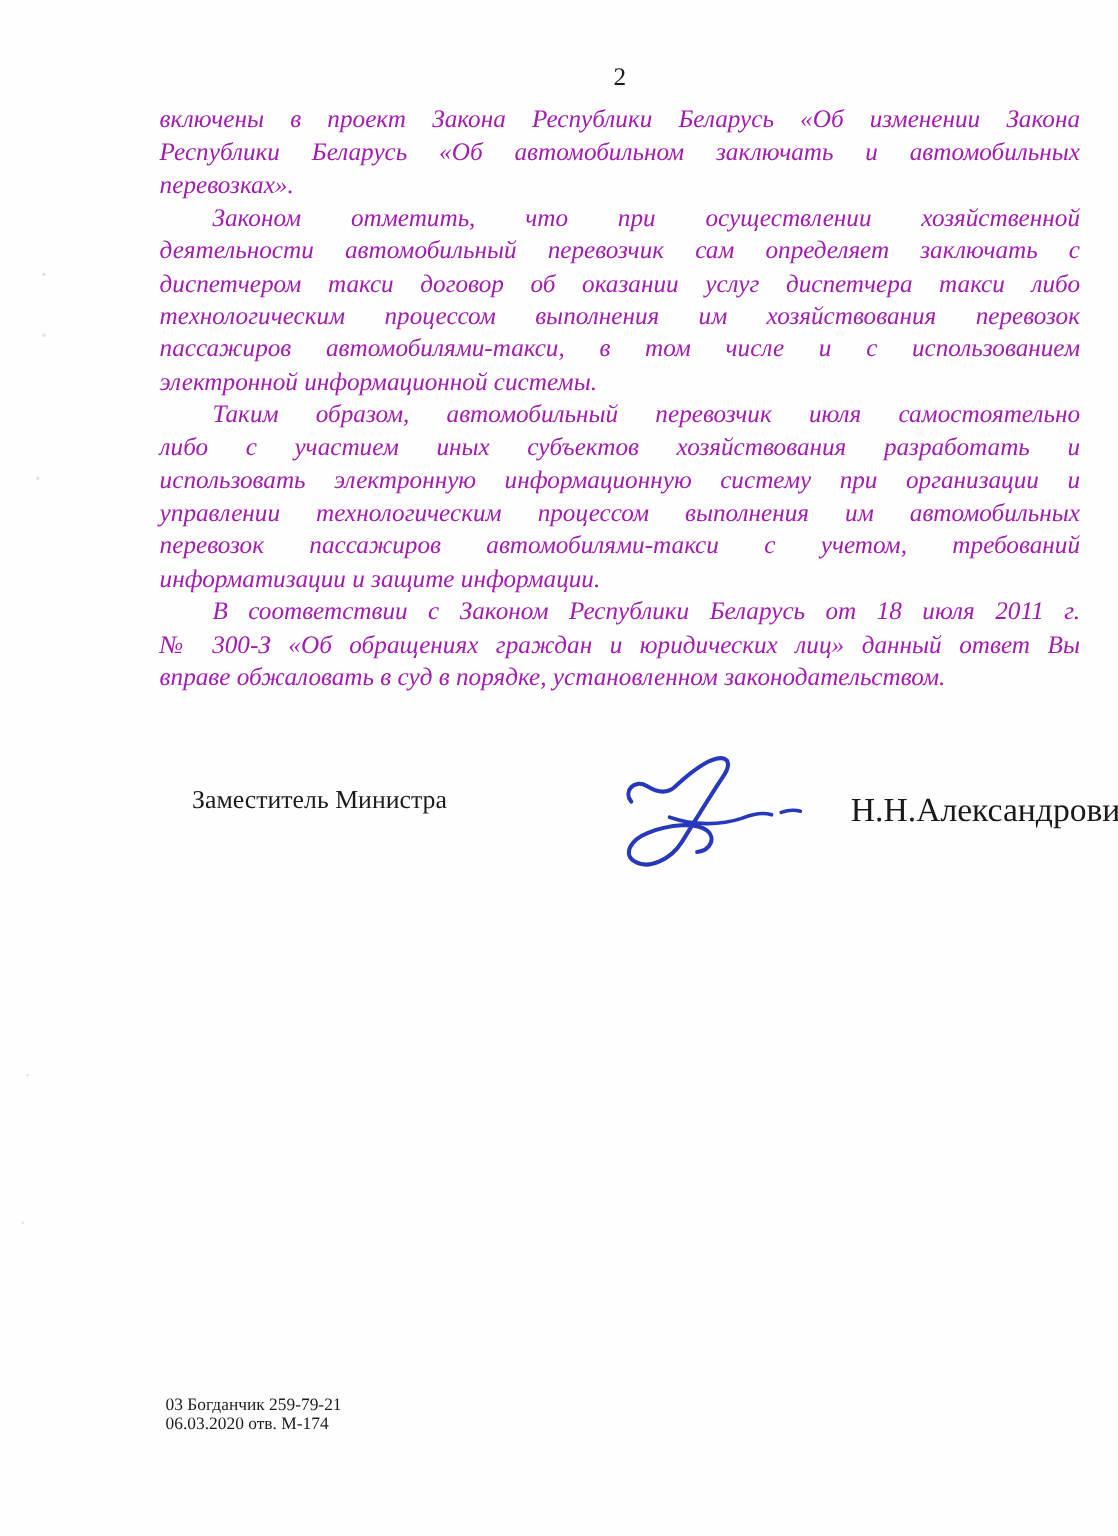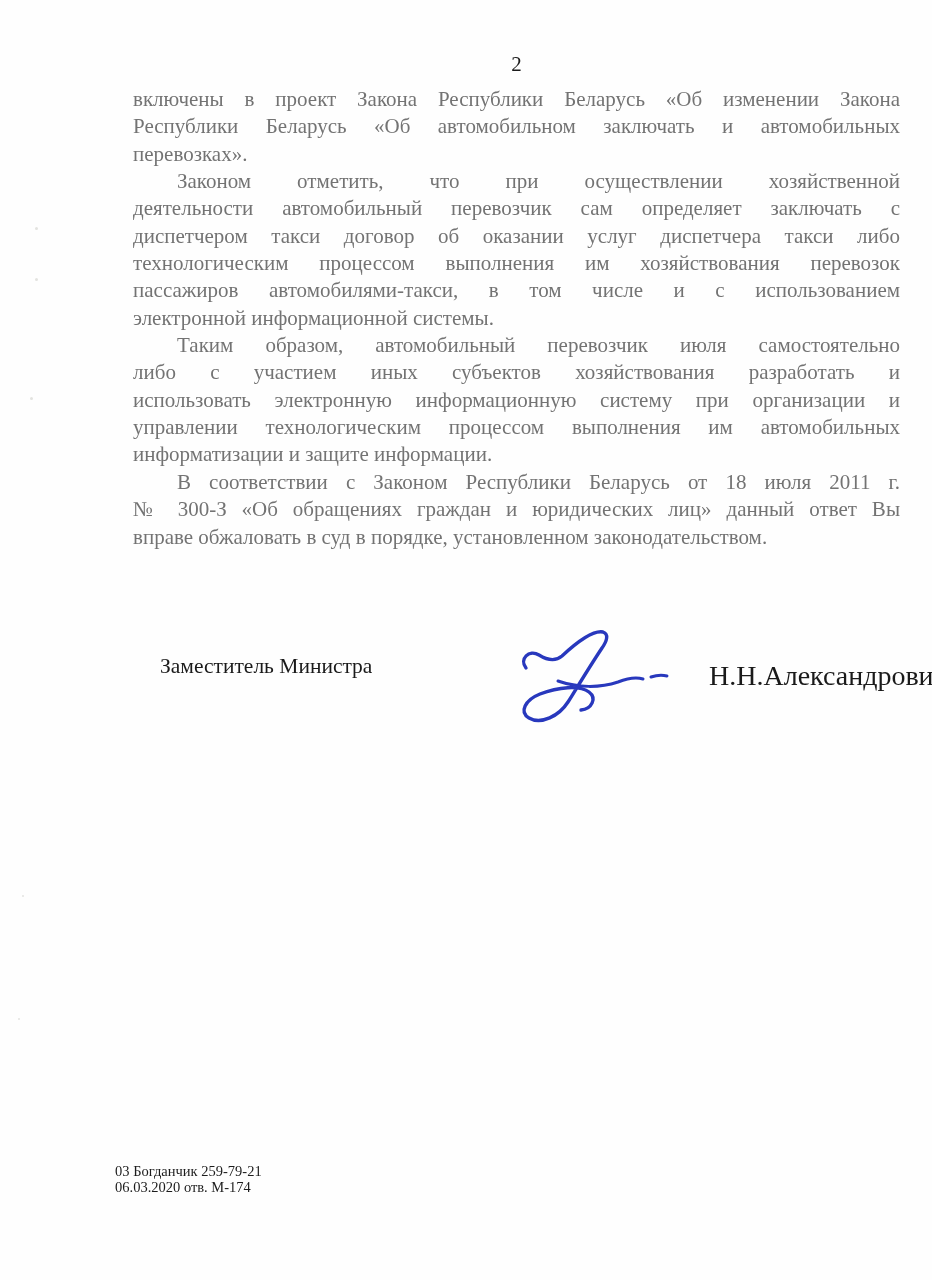--- a/index.html
+++ b/index.html
@@ -27,21 +27,22 @@
     line-height: 24px;
     color: #1b1b1b;
   }
   .doc-body {
     position: absolute;
     left: 133px;
     top: 86px;
     width: 767px;
     font-size: 21px;
     line-height: 27.35px;
-    color: #737373;
+    color: #a21caf;
+    font-style: italic;
   }
   .para { margin: 0; padding: 0; }
   .line {
     text-align: justify;
     text-align-last: justify;
     white-space: normal;
   }
   .line.last {
     text-align: left;
     text-align-last: auto;
@@ -69,21 +70,21 @@
   }
   .sig-svg {
     position: absolute;
     left: 498px;
     top: 626px;
     width: 185px;
     height: 118px;
   }
   .footer {
     position: absolute;
-    left: 115px;
+    left: 138px;
     top: 1163px;
     font-size: 14.5px;
     line-height: 16px;
     color: #1c1c1c;
     white-space: nowrap;
   }
   .speck {
     position: absolute;
     background: #e3e3e0;
     border-radius: 50%;
@@ -115,20 +116,21 @@
         <div class="line">диспетчером такси договор об оказании услуг диспетчера такси либо</div>
         <div class="line">технологическим процессом выполнения им хозяйствования перевозок</div>
         <div class="line">пассажиров автомобилями-такси, в том числе и с использованием</div>
         <div class="line last">электронной информационной системы.</div>
       </div>
       <div class="para">
         <div class="line indent">Таким образом, автомобильный перевозчик июля самостоятельно</div>
         <div class="line">либо с участием иных субъектов хозяйствования разработать и</div>
         <div class="line">использовать электронную информационную систему при организации и</div>
         <div class="line">управлении технологическим процессом выполнения им автомобильных</div>
+        <div class="line">перевозок пассажиров автомобилями-такси с учетом, требований</div>
         <div class="line last">информатизации и защите информации.</div>
       </div>
       <div class="para">
         <div class="line indent">В соответствии с Законом Республики Беларусь от 18 июля 2011 г.</div>
         <div class="line">№ 300-З «Об обращениях граждан и юридических лиц» данный ответ Вы</div>
         <div class="line last">вправе обжаловать в суд в порядке, установленном законодательством.</div>
       </div>
     </div>
 
   <div class="sig-title">Заместитель Министра</div>

